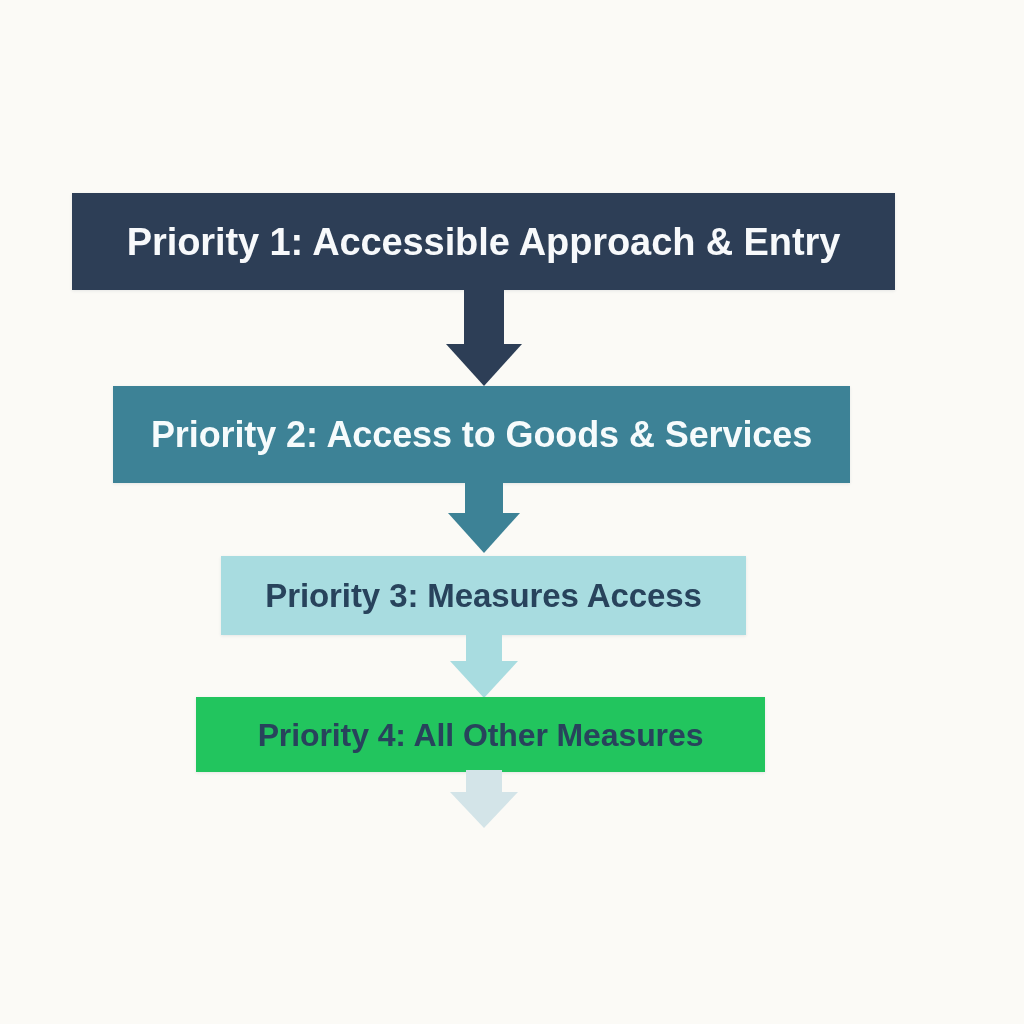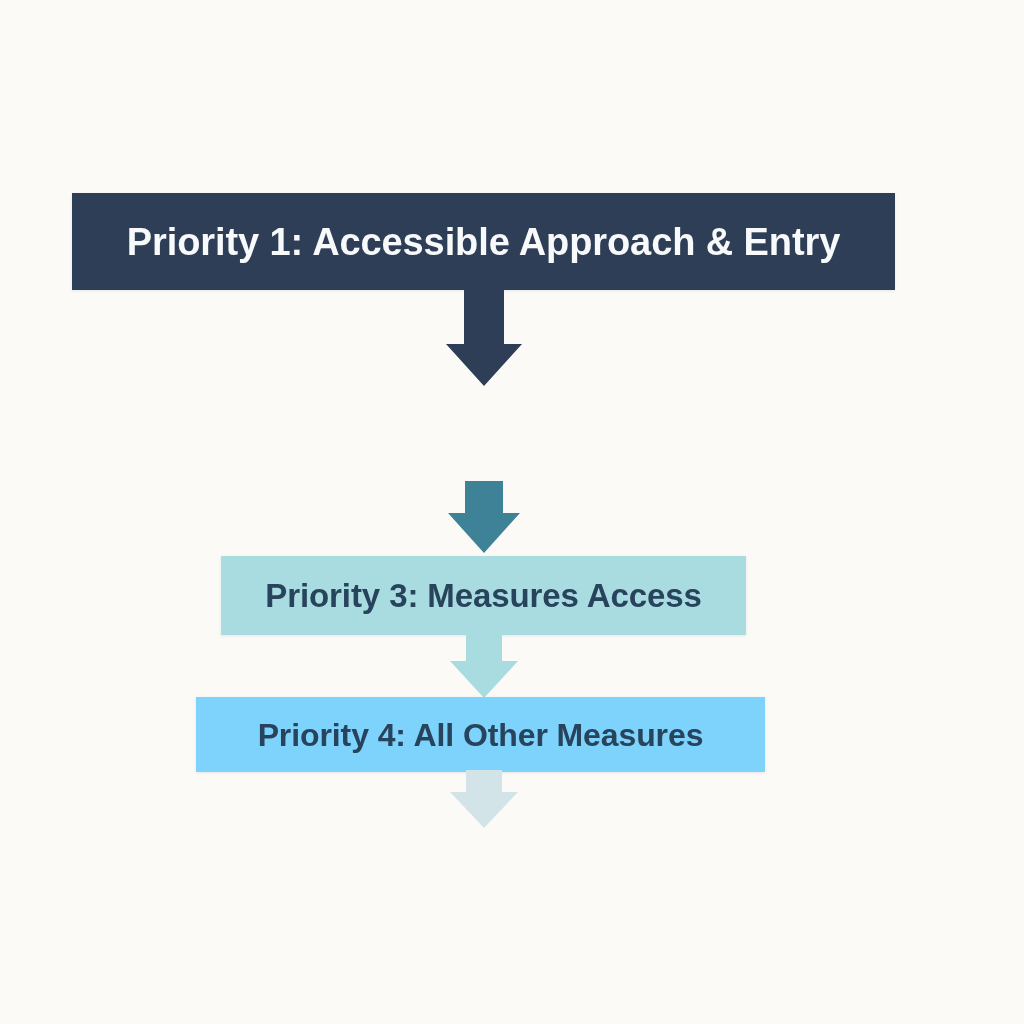--- a/index.html
+++ b/index.html
@@ -166,36 +166,39 @@
 
   <div class="flow-box shadowed" id="box-1" style="background: rgb(45, 62, 86); color: rgb(247, 249, 251);">
     <span class="box-label">Priority 1: Accessible Approach &amp; Entry</span>
   </div>
 
   <div class="flow-arrow" id="arrow-1">
     <div class="shaft" style="background: rgb(45, 62, 86);"></div>
     <div class="head" style="border-top-color: rgb(45, 62, 86);"></div>
   </div>
 
+  <div class="flow-box shadowed" id="box-2" style="background: rgb(61, 130, 150); color: rgb(246, 251, 252);">
+    <span class="box-label">Priority 2: Access to Goods &amp; Services</span>
+  </div>
 
   <div class="flow-arrow" id="arrow-2">
     <div class="shaft" style="background: rgb(61, 130, 150);"></div>
     <div class="head" style="border-top-color: rgb(61, 130, 150);"></div>
   </div>
 
   <div class="flow-box shadowed" id="box-3" style="background: rgb(168, 220, 224); color: rgb(40, 67, 92);">
     <span class="box-label">Priority 3: Measures Access</span>
   </div>
 
   <div class="flow-arrow" id="arrow-3">
     <div class="shaft" style="background: rgb(168, 220, 224);"></div>
     <div class="head" style="border-top-color: rgb(168, 220, 224);"></div>
   </div>
 
-  <div class="flow-box shadowed" id="box-4" style="background: #7dd3fc; color: rgb(40, 67, 92);">
+  <div class="flow-box shadowed" id="box-4" style="background: #22c55e; color: rgb(40, 67, 92);">
     <span class="box-label">Priority 4: All Other Measures</span>
   </div>
 
   <div class="flow-arrow" id="arrow-4">
     <div class="shaft" style="background: rgb(211, 228, 232);"></div>
     <div class="head" style="border-top-color: rgb(211, 228, 232);"></div>
   </div>
 
 </div>
 

